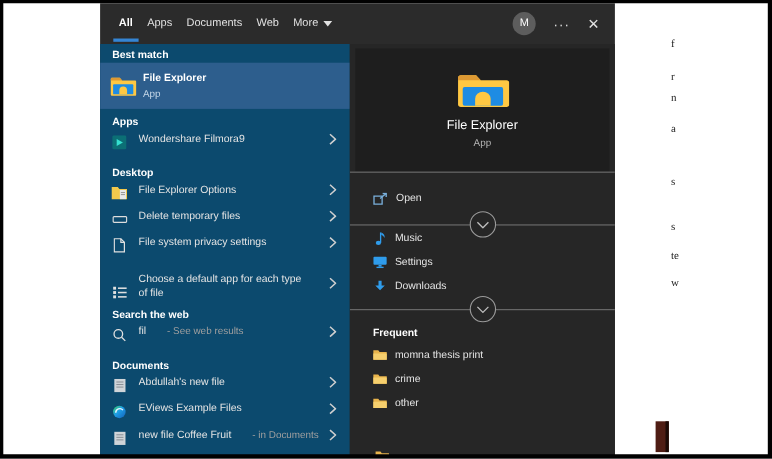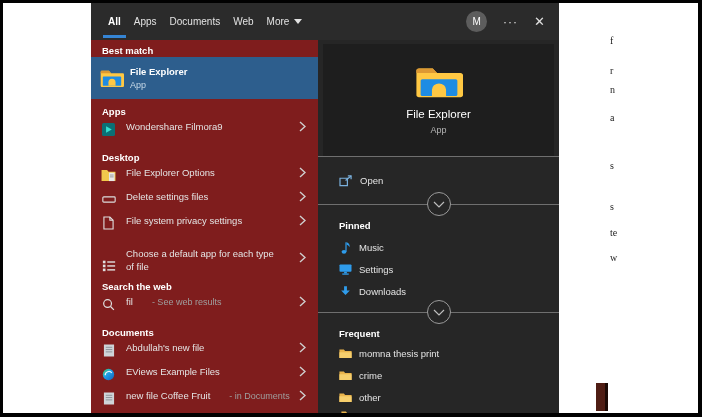--- a/index.html
+++ b/index.html
@@ -12,21 +12,21 @@
 .hdr{flex:0 0 37px;display:flex;align-items:center;padding-left:17px;position:relative}
 .tab{position:relative;height:37px;display:flex;align-items:center;margin-right:13px;font-size:10px;color:#e2e2e2}
 .tab.sel{color:#fff;font-weight:700}
 .tab.sel::after{content:"";position:absolute;left:-5px;right:-5px;bottom:2px;height:3px;background:#3585d4}
 .caret{width:0;height:0;border-left:4px solid transparent;border-right:4px solid transparent;border-top:5px solid #e2e2e2;margin-left:5px}
 .hdr-right{position:absolute;right:14px;top:0;height:37px;display:flex;align-items:center;gap:16px}
 .avatar{width:21px;height:21px;border-radius:50%;background:#5d5d5d;color:#fff;font-size:10px;display:flex;align-items:center;justify-content:center}
 .dots{color:#e2e2e2;font-size:12px;letter-spacing:1px}
 .close{color:#e2e2e2;font-size:13px}
 .bdy{flex:1;display:flex;min-height:0}
-.left{flex:0 0 227px;background:#7f1d1d;overflow:hidden;display:flex;flex-direction:column}
+.left{flex:0 0 227px;background:#0c4a6e;overflow:hidden;display:flex;flex-direction:column}
 .sec{font-size:9.5px;font-weight:700;color:#fff;padding:6px 0 3px 11px;flex:0 0 auto;line-height:13px}
 .sec.first{padding-top:4px;padding-bottom:0}
 .bm{flex:0 0 42px;background:#2d5e8d;display:flex;align-items:center;padding-left:9px}
 .bm-ic{width:24px;height:20px;margin-right:6px;flex:0 0 24px}
 .bm-txt .t{font-size:9.5px;font-weight:700;color:#fff}
 .bm-txt .s{font-size:9px;color:#c6d8e8;margin-top:3px}
 .row{flex:0 0 23px;margin-bottom:1px;display:flex;align-items:flex-start;padding:0 12px 0 10px;color:#e4e4e4;font-size:9.5px}
 .row .ic{flex:0 0 15px;height:16px;margin-right:10px;display:flex;align-items:center;justify-content:center}
 .row .lb{flex:1;white-space:nowrap;overflow:hidden}
 .row .lb .sx{color:#9f9f9f;font-size:9px;margin-left:19px}
@@ -138,21 +138,21 @@
               <path d="M1 1 L6 5.5 L1 10" stroke="#cfcfcf" stroke-width="1.4" fill="none"></path>
             </svg>
           </span>
       </div>
       <div class="row">
         <span class="ic">
             <svg width="14" height="9" viewBox="0 0 15 9">
               <rect x="0.9" y="1.7" width="13.2" height="5.6" rx="1" fill="none" stroke="#ddd" stroke-width="1.2"></rect>
             </svg>
           </span>
-        <span class="lb"><span>Delete settings files</span></span>
+        <span class="lb"><span>Delete temporary files</span></span>
         <span class="chev">
             <svg width="7" height="11" viewBox="0 0 7 11">
               <path d="M1 1 L6 5.5 L1 10" stroke="#cfcfcf" stroke-width="1.4" fill="none"></path>
             </svg>
           </span>
       </div>
       <div class="row">
         <span class="ic">
             <svg width="11" height="14" viewBox="0 0 12 15">
               <path d="M1 1 h6.5 l3.5 3.5 V14 H1z" fill="none" stroke="#e0e0e0" stroke-width="1.2"></path>
@@ -276,21 +276,20 @@
           </span>
         <span>Open</span>
       </div>
       <div class="div">
         <div class="circle">
             <svg width="12" height="7" viewBox="0 0 12 7">
               <path d="M1 1 L6 6 L11 1" stroke="#bdbdbd" stroke-width="1.2" fill="none"></path>
             </svg>
           </div>
       </div>
-      <div class="rsec pinned">Pinned</div>
       <div class="rrow">
         <span class="ic">
             <svg width="10" height="13" viewBox="0 0 10 13">
               <ellipse cx="3" cy="10.8" rx="2.4" ry="1.9" fill="#2f9ceb"></ellipse>
               <rect x="4.4" y="1.3" width="1.2" height="9.5" fill="#2f9ceb"></rect>
               <path d="M5.6 1.3 c2.5 1 3.4 2.6 3 5 c-.8-1.6-1.8-2.3-3-2.6z" fill="#2f9ceb"></path>
             </svg>
           </span>
         <span>Music</span>
       </div>

